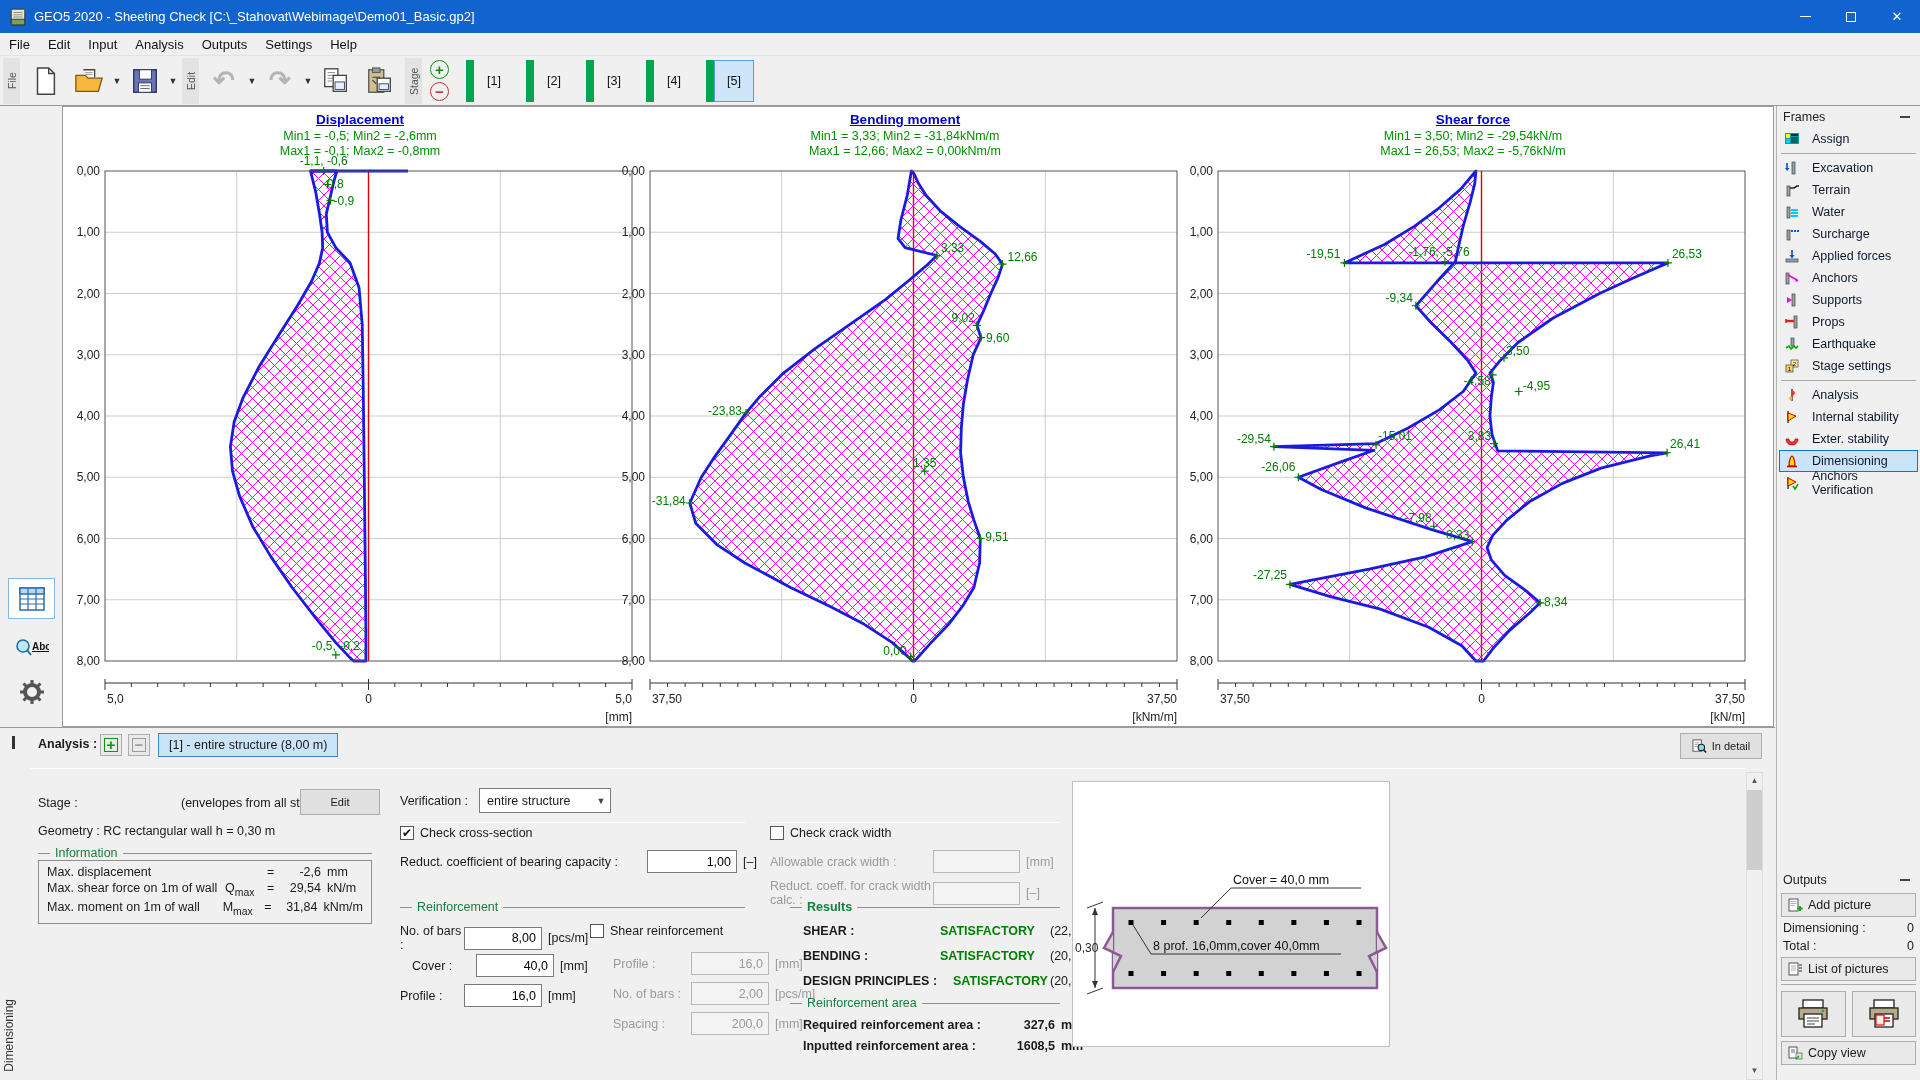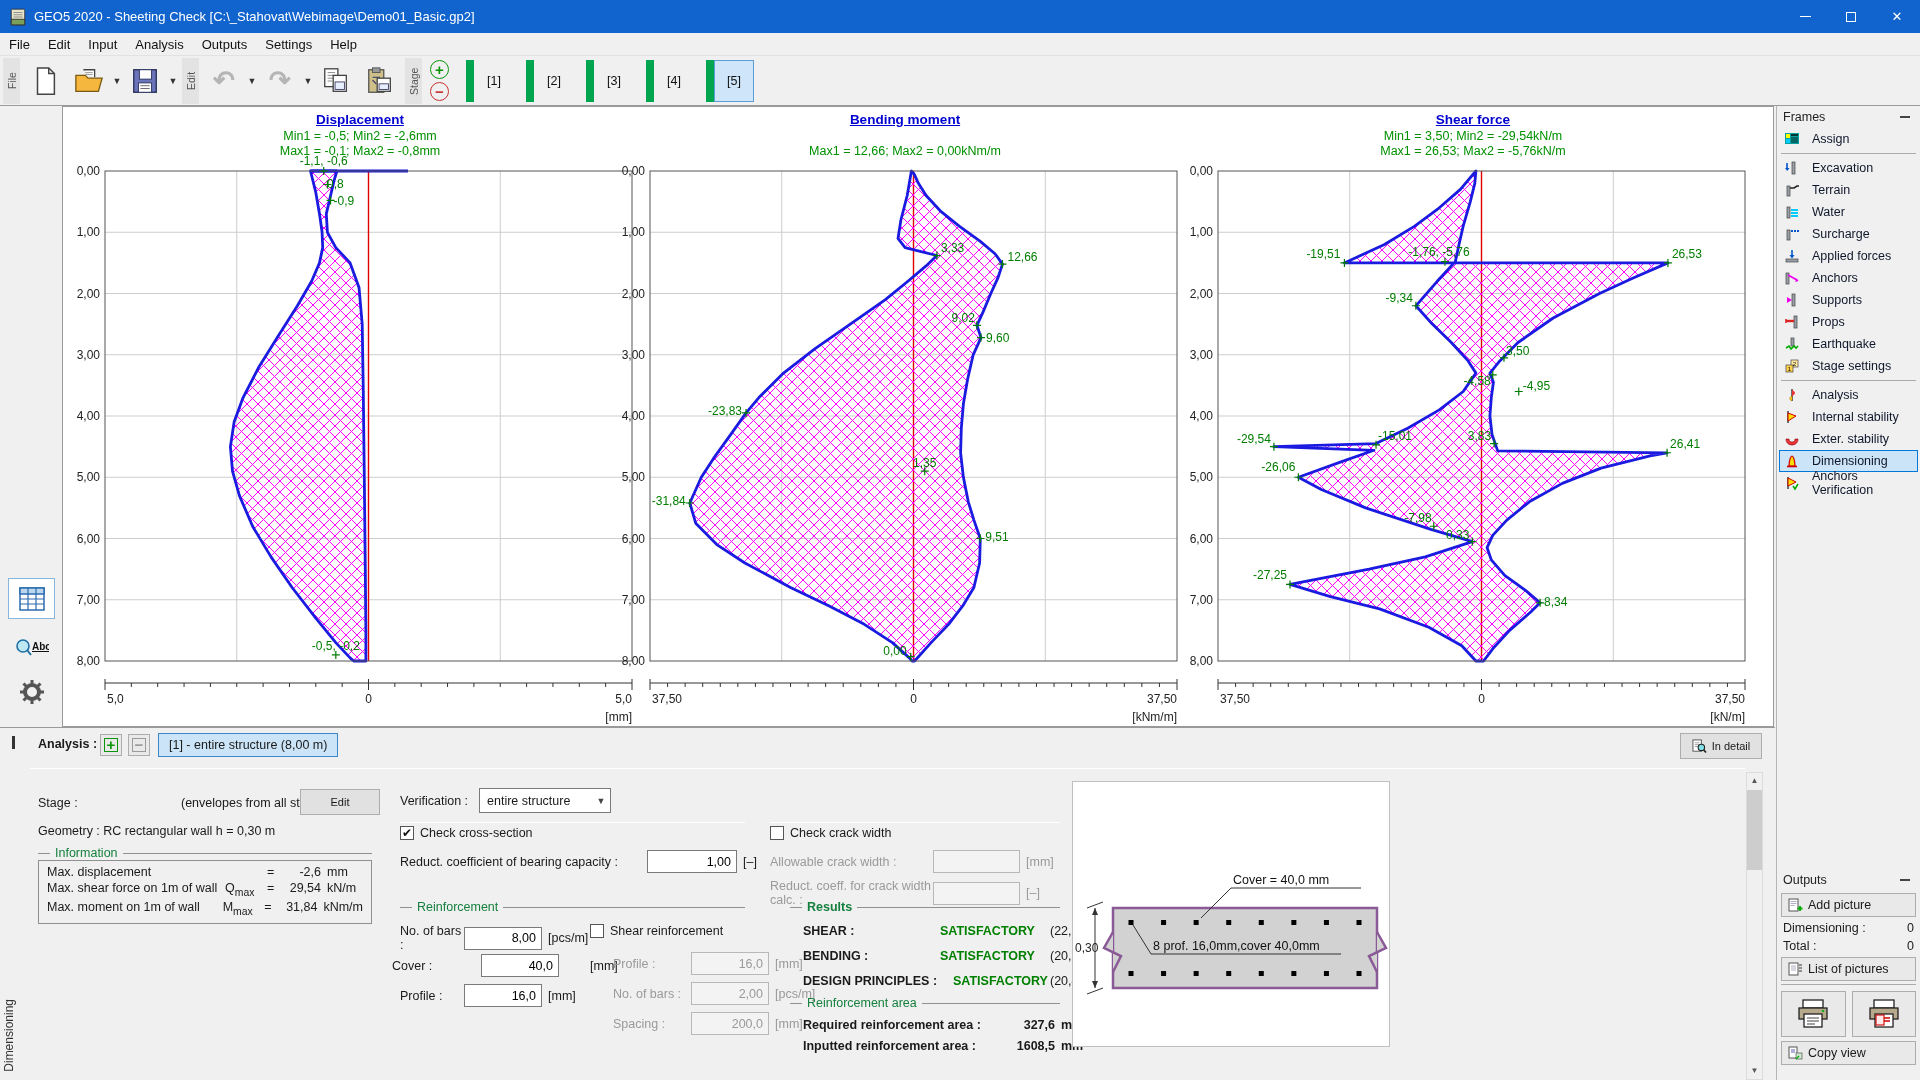--- a/index.html
+++ b/index.html
@@ -294,20 +294,21 @@
           <path d="M263.394 77.475H271.394M267.394 73.475V81.475" stroke="#007d00" stroke-width="1.2" fill="none"></path>
           <text x="273.394" y="81.475" class="lbl" text-anchor="middle">-0,8</text>
           <path d="M266.55600000000004 93.4H274.55600000000004M270.55600000000004 89.4V97.4" stroke="#007d00" stroke-width="1.2" fill="none"></path>
           <text x="273.55600000000004" y="98.4" class="lbl" text-anchor="start">-0,9</text>
           <path d="M271.826 547.875H279.826M275.826 543.875V551.875" stroke="#007d00" stroke-width="1.2" fill="none"></path>
           <text x="275.826" y="542.875" class="lbl" text-anchor="middle">-0,5, -0,2</text>
         </svg>
     </div>
     <div class="chart-block" style="left:542px;">
       <div class="chart-title">Bending moment</div>
+      <div class="chart-minmax" style="top:22px;">Min1 = 3,33; Min2 = -31,84kNm/m</div>
       <div class="chart-minmax" style="top:37px;">Max1 = 12,66; Max2 = 0,00kNm/m</div>
       <svg class="chart-svg" id="chartsvg1" viewBox="0 0 600 620">
           <defs>
             <pattern id="hatch1" width="11" height="11" patternUnits="userSpaceOnUse">
               <path d="M0 11L11 0M-2 2L2 -2M9 13L13 9" stroke="#ff00ff" stroke-width="1" fill="none"></path>
               <path d="M0 0L11 11M9 -2L13 2M-2 9L2 13" stroke="#ff00ff" stroke-width="1" fill="none"></path>
             </pattern>
           </defs>
           <line x1="45" y1="125.25" x2="572" y2="125.25" stroke="#cdcdcd"></line>
           <line x1="45" y1="186.5" x2="572" y2="186.5" stroke="#cdcdcd"></line>
@@ -758,21 +759,21 @@
     <div class="legend-row" style="left:400px; top:172px; width:345px;text-align:right;">
       <span class="l1"></span>
         <span>Reinforcement</span>
         <span class="l2"></span>
     </div>
     <div class="fldrow" style="left:400px; top:196px;">
       <span style="width:64px;">No. of bars :</span>
       <input class="fld" style="width: 78px;" value="8,00">
       <span class="unit">[pcs/m]</span>
     </div>
-    <div class="fldrow" style="left:392px; top:226px;gap:25px;">
+    <div class="fldrow" style="left:412px; top:226px;">
       <span style="width:64px;">Cover :</span>
       <input class="fld" style="width: 78px;" value="40,0">
       <span class="unit">[mm]</span>
     </div>
     <div class="fldrow" style="left:400px; top:256px;">
       <span style="width:64px;">Profile :</span>
       <input class="fld" style="width: 78px;" value="16,0">
       <span class="unit">[mm]</span>
     </div>
     <div class="cbrow" style="left:590px; top:196px;">

